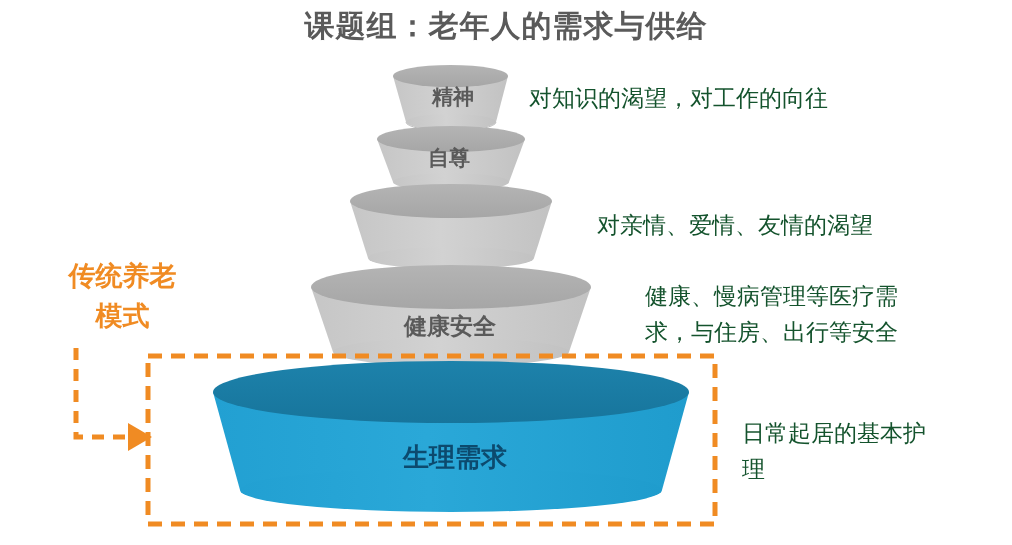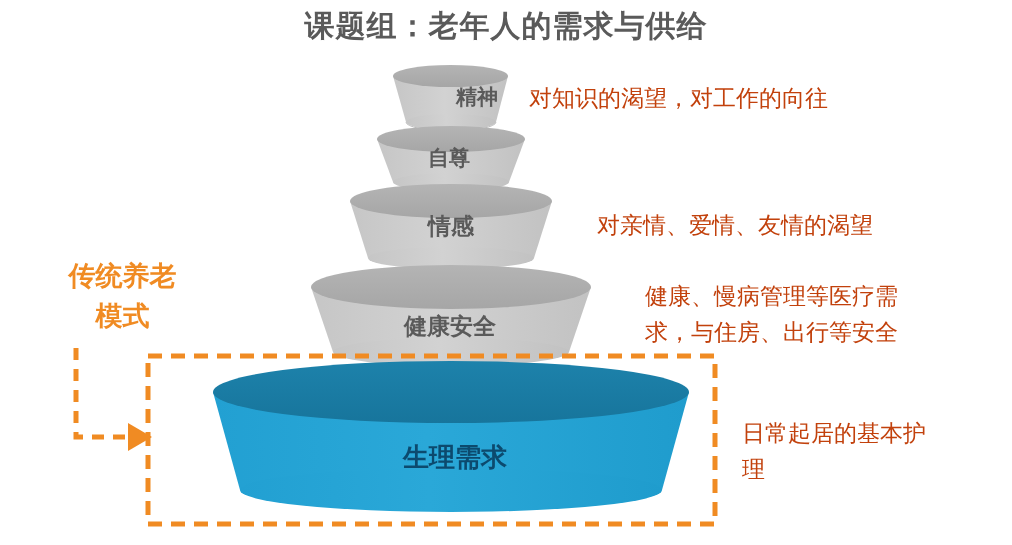--- a/index.html
+++ b/index.html
@@ -46,29 +46,29 @@
 
   
   .layer-label {
     font-weight: bold;
     color: #5a5a5a;
     white-space: nowrap;
     text-align: center;
   }
   .layer-label.on-blue { color: #0c4a6e; }
 
-  #label-spirit   { left: 408px; top: 83px;  width: 90px;  font-size: 21px; text-align: right; }
+  #label-spirit   { left: 408px; top: 83px;  width: 90px;  font-size: 21px; }
   #label-esteem   { left: 404px; top: 144px; width: 90px;  font-size: 21px; }
   #label-emotion  { left: 401px; top: 211px; width: 100px; font-size: 23px; }
   #label-health   { left: 370px; top: 311px; width: 160px; font-size: 23px; }
   #label-physio   { left: 370px; top: 440px; width: 170px; font-size: 26px; }
 
   
   .desc {
-    color: #c2410c;
+    color: #14532d;
     font-size: 23px;
     line-height: 34px;
     white-space: pre-line;
   }
   #desc-spirit  { left: 529px; top: 81px;  width: 470px; }
   #desc-esteem  { left: 551px; top: 141px; width: 450px; }
   #desc-emotion { left: 597px; top: 208px; width: 420px; }
   #desc-health  { left: 645px; top: 278px; width: 370px; line-height: 36px; }
   #desc-physio  { left: 742px; top: 415px; width: 265px; line-height: 36px; }
 
@@ -163,21 +163,20 @@
                A 238 31 0 0 0 689 392
                A 238 31 0 0 0 213 392 Z" fill="url(#blueTop)"></path>
       <ellipse cx="451" cy="490" rx="211" ry="22" fill="url(#blueBody)"></ellipse>
     </g>
   </svg>
 
   <div class="abs layer-label" id="label-spirit">精神</div>
 
   <div class="abs layer-label" id="label-esteem">自尊</div>
 
-  <div class="abs layer-label" id="label-emotion">情感</div>
 
   <div class="abs layer-label" id="label-health">健康安全</div>
 
   <div class="abs layer-label on-blue" id="label-physio">生理需求</div>
 
   <div class="abs desc" id="desc-spirit">对知识的渴望，对工作的向往</div>
 
 
   <div class="abs desc" id="desc-emotion">对亲情、爱情、友情的渴望</div>
 

